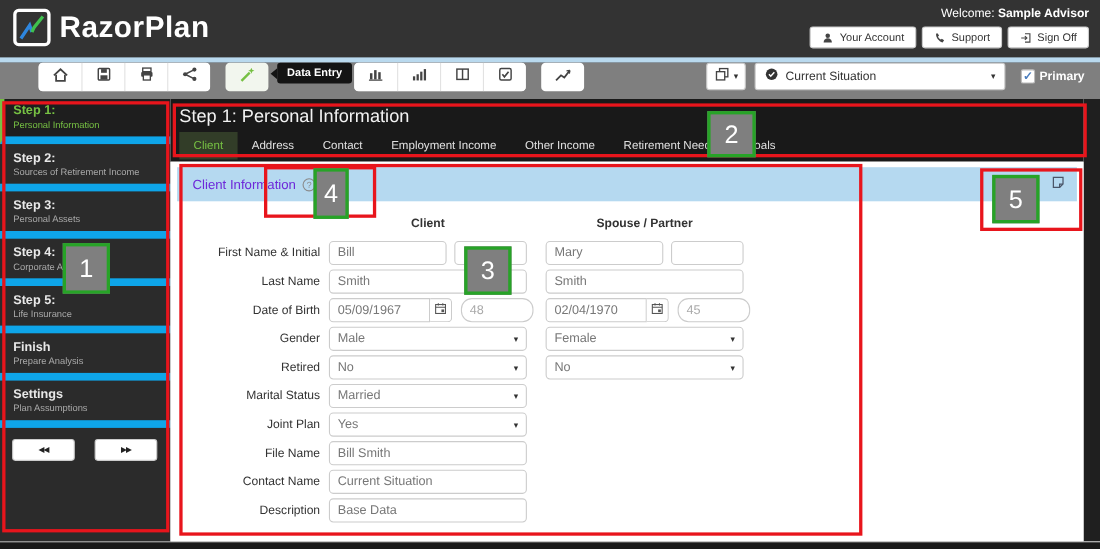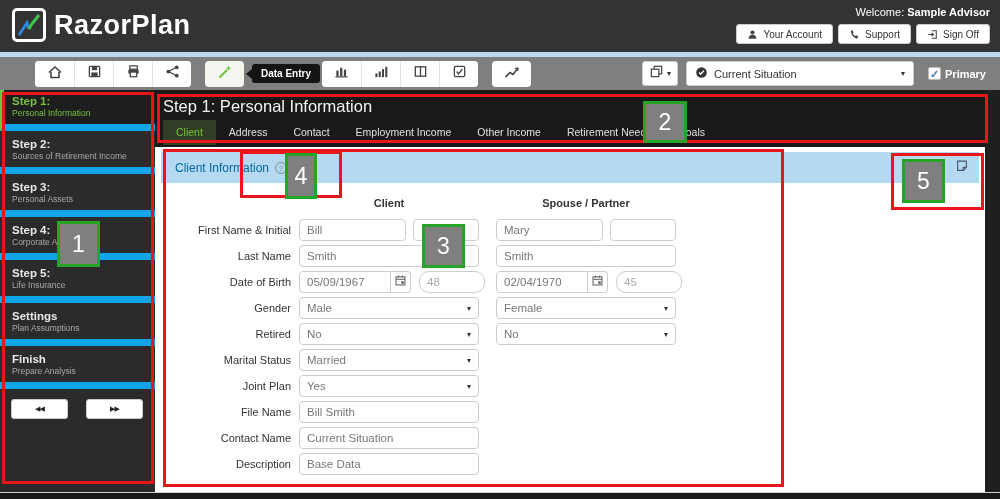--- a/index.html
+++ b/index.html
@@ -17,21 +17,21 @@
   .welcome { color:#fff; font-size:11px; margin-bottom:6px; }
   .welcome b { font-weight:700; }
   .hdr-btns { display:flex; gap:5px; justify-content:space-between; }
   .hbtn { display:flex; align-items:center; gap:5px; height:20px; padding:0 10px; background:#fff;
           border:1px solid #ccc; border-radius:3px; font-size:10px; color:#333; cursor:pointer; }
   .hbtn svg { display:block; }
 
   .blue-strip { height:5px; background:#b9d9ee; }
 
   
-  .toolbar { height:33px; background:#7f7f7f; display:flex; align-items:center; padding:0 14px 0 35px; }
+  .toolbar { height:33px; background:#7f7f7f; display:flex; align-items:flex-start; padding:0 14px 0 35px; }
   .tgroup { display:flex; background:#fff; border-radius:4px; overflow:hidden; }
   .tbtn { width:39px; height:26px; display:flex; align-items:center; justify-content:center; cursor:pointer; background:#fff; }
   .tbtn + .tbtn { border-left:1px solid #e2e2e2; }
   .tbtn.single { border-radius:4px; }
   .tbtn.active { background:#f2f6ee; } .gap14 { width:14px; }
   .tooltip { display:flex; align-items:center; margin-left:2px; margin-right:2px; }
   .tt-arrow { width:0; height:0; border-top:5px solid transparent; border-bottom:5px solid transparent; border-right:6px solid #141414; }
   .tt-body { background:#141414; color:#fff; font-size:10px; font-weight:700; padding:4px 9px; border-radius:3px; white-space:nowrap; }
   .tb-right { margin-left:auto; display:flex; align-items:center; }
   .clone-btn { height:25px; background:#fff; border:1px solid #ccc; border-radius:3px; display:flex; align-items:center; padding:0 6px; gap:3px; cursor:pointer; }
@@ -61,21 +61,21 @@
 
   .content { width:830px; flex:none; display:flex; flex-direction:column; background:#fff; }
   .step-header { background:#191919; height:57px; padding:7px 0 0 8px; flex:none; }
   .step-title { color:#f2f2f2; font-size:16.5px; font-weight:400; }
   .tabs { display:flex; margin-top:4px; }
   .tab { color:#e0e0e0; font-size:10.5px; padding:6px 13px 7px; cursor:pointer; white-space:nowrap; }
   .tab.active { background:#323d28; color:#76c043; }
 
   .panel-area { flex:1; background:#fff; padding:5px 6px 0 6px; position:relative; }
   .panel-header { background:#b5d9f0; height:31px; display:flex; align-items:center; padding:0 10px 0 14px; position:relative; }
-  .panel-title { font-size:12px; color:#0369a1; }
+  .panel-title { font-size:12px; color:#6d28d9; }
   .help-circle { width:12px; height:12px; border:1px solid #8a8a8a; border-radius:50%; color:#8a8a8a; font-size:8px;
                  line-height:11px; text-align:center; margin-left:6px; }
   .note-btn { position:absolute; right:10px; top:7px; cursor:pointer; }
 
   .col-headers { display:flex; margin-top:14px; }
   .flabel-spacer { width:138px; flex:none; }
   .col-head { width:180px; text-align:center; font-size:11px; font-weight:700; color:#333; }
   .col-head.spouse { margin-left:17px; }
 
   .form-rows { margin-top:8px; }
@@ -286,26 +286,26 @@
           </div>
           <div class="sb-item">
             <div class="sb-title">Step 4:</div>
             <div class="sb-sub">Corporate Assets</div>
           </div>
           <div class="sb-item">
             <div class="sb-title">Step 5:</div>
             <div class="sb-sub">Life Insurance</div>
           </div>
           <div class="sb-item">
+            <div class="sb-title">Finish</div>
+            <div class="sb-sub">Prepare Analysis</div>
+          </div>
+          <div class="sb-item">
             <div class="sb-title">Settings</div>
             <div class="sb-sub">Plan Assumptions</div>
-          </div>
-          <div class="sb-item">
-            <div class="sb-title">Finish</div>
-            <div class="sb-sub">Prepare Analysis</div>
           </div>
         </div>
       <div class="sb-nav">
         <div class="nav-btn">
             <span>◀◀</span>
           </div>
         <div class="nav-btn">
             <span>▶▶</span>
           </div>
       </div>

